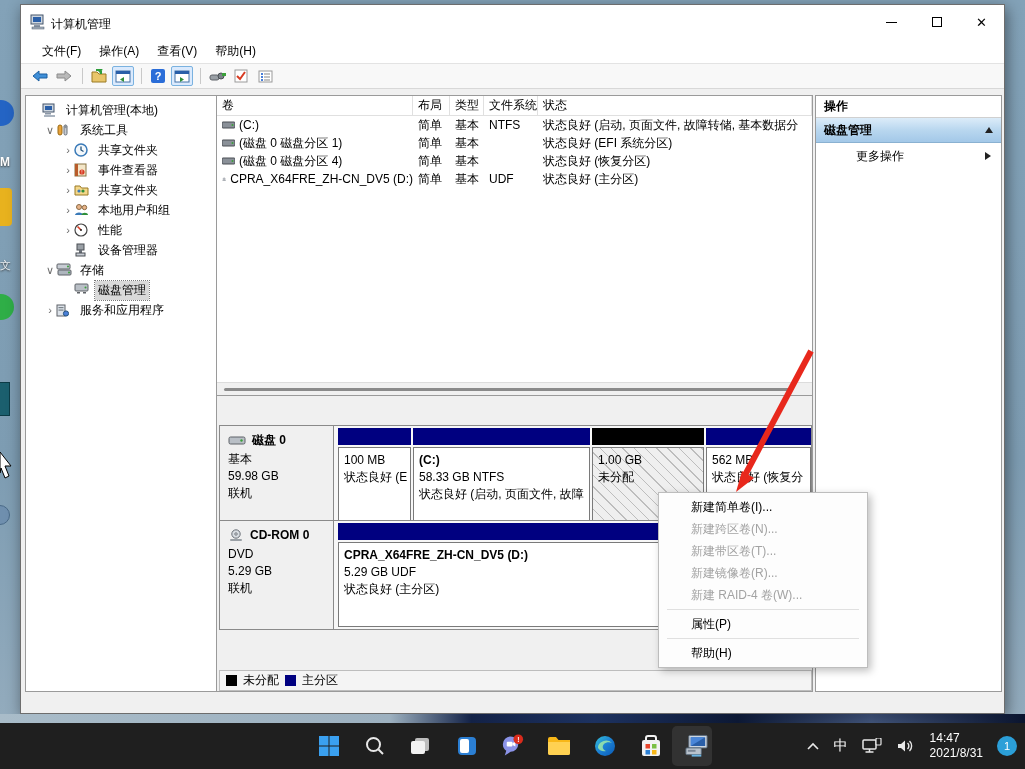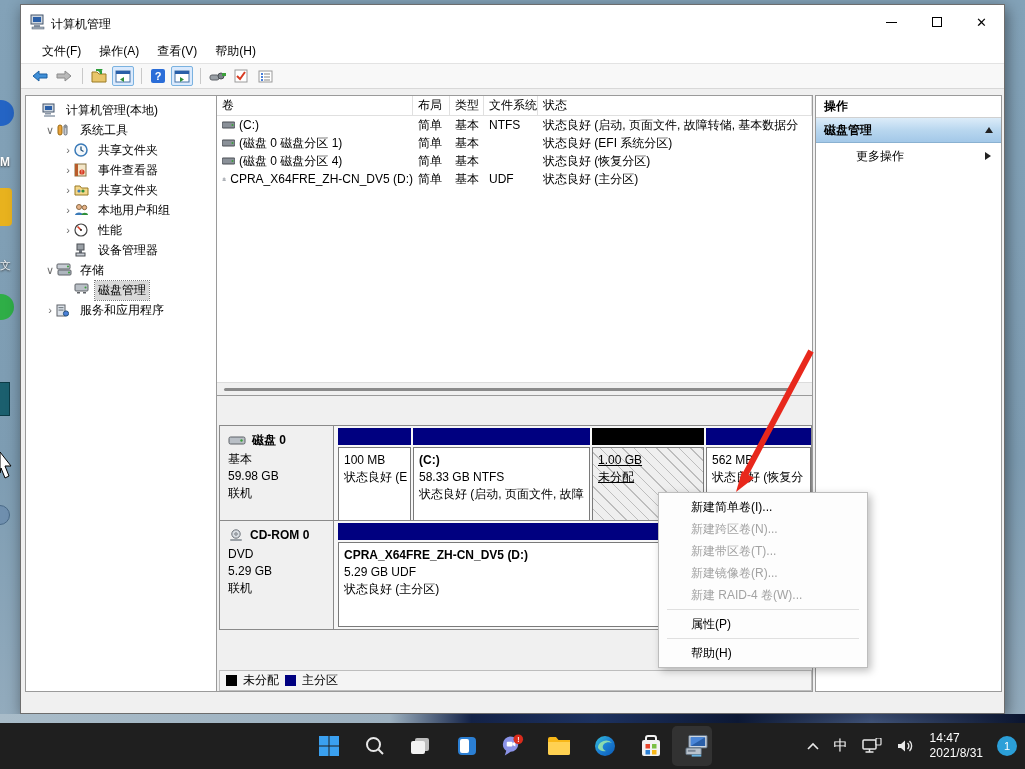--- a/index.html
+++ b/index.html
@@ -53,21 +53,21 @@
 
   
   .disk-row { position:absolute; left:2px; width:593px; border:1px solid #8a8a8a; background:#f7f7f7; }
   .disk-info { position:absolute; left:0; top:0; width:114px; height:100%; border-right:1px solid #8a8a8a; background:#f0f0f0; padding:6px 0 0 8px; line-height:17px; }
   .disk-title { font-weight:bold; display:flex; align-items:center; gap:6px; margin-bottom:2px; }
   .part { position:absolute; }
   .part-bar { position:absolute; left:0; top:0; right:0; height:17px; }
   .bar-primary { background:#000080; }
   .bar-unalloc { background:#000000; }
   .part-body { position:absolute; left:0; top:19px; right:0; bottom:2px; background:#fff; border:1px solid #7a7a7a; padding:4px 0 0 5px; line-height:17px; overflow:hidden; white-space:nowrap; }
-  .part-body.hatch { background:repeating-linear-gradient(45deg,#efefef 0 7px,#bdbdbd 7px 8px);text-decoration:underline; }
+  .part-body.hatch { background:repeating-linear-gradient(45deg,#efefef 0 7px,#bdbdbd 7px 8px); }
   .part-title { font-weight:bold; }
 
   #legend { position:absolute; left:2px; top:574px; width:593px; height:21px; background:#f4f4f4; border:1px solid #bdbdbd; display:flex; align-items:center; padding-left:6px; gap:6px; }
   .lg-sq { width:11px; height:11px; display:inline-block; }
 
   
   #ap-head { height:22px; border-bottom:1px solid #d0d0d0; display:flex; align-items:center; padding-left:8px; font-weight:bold; }
   #ap-dm { height:25px; background:linear-gradient(180deg,#dcecf9 0%,#b9d7ef 50%,#a3c8e8 100%); border-bottom:1px solid #8ab1d1; display:flex; align-items:center; padding:0 8px; font-weight:bold; }
   #ap-more { height:26px; display:flex; align-items:center; padding:0 10px 0 40px; }
   .spacer { flex:1; }

